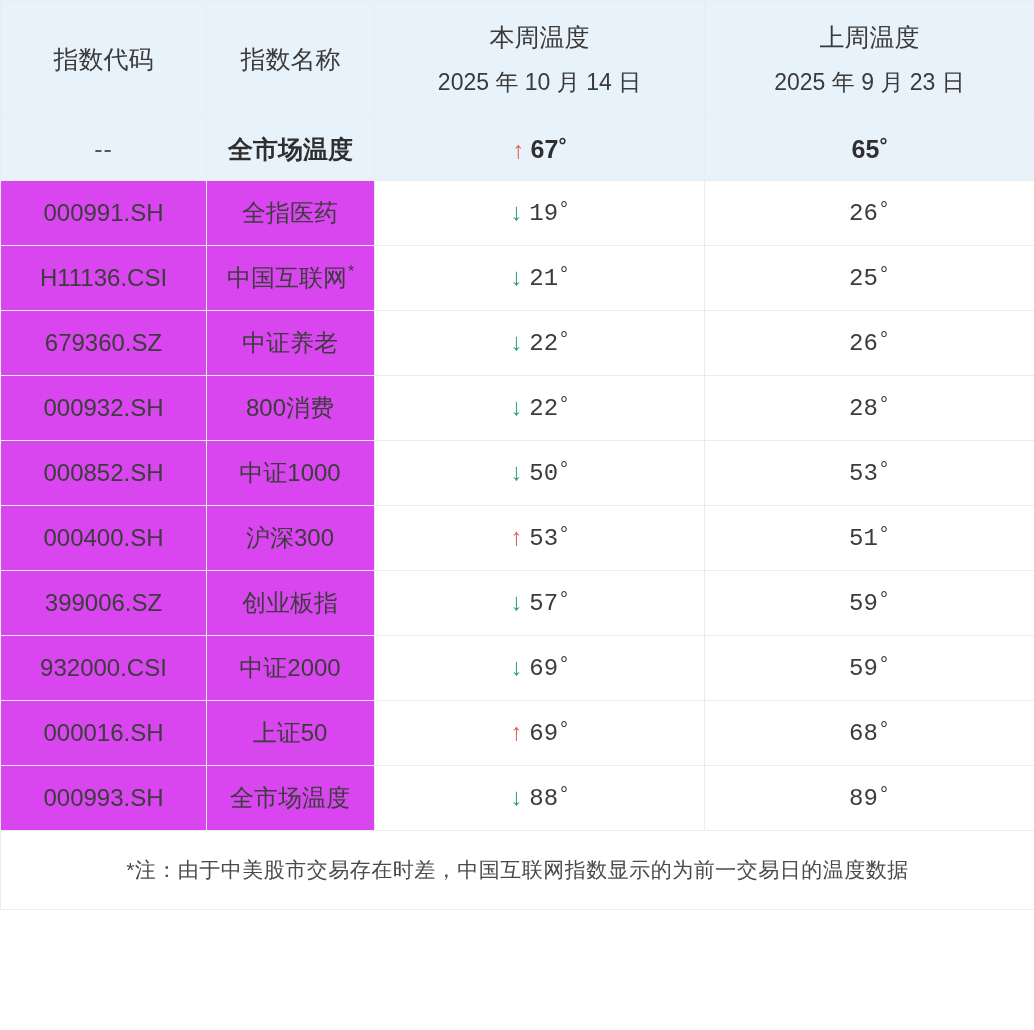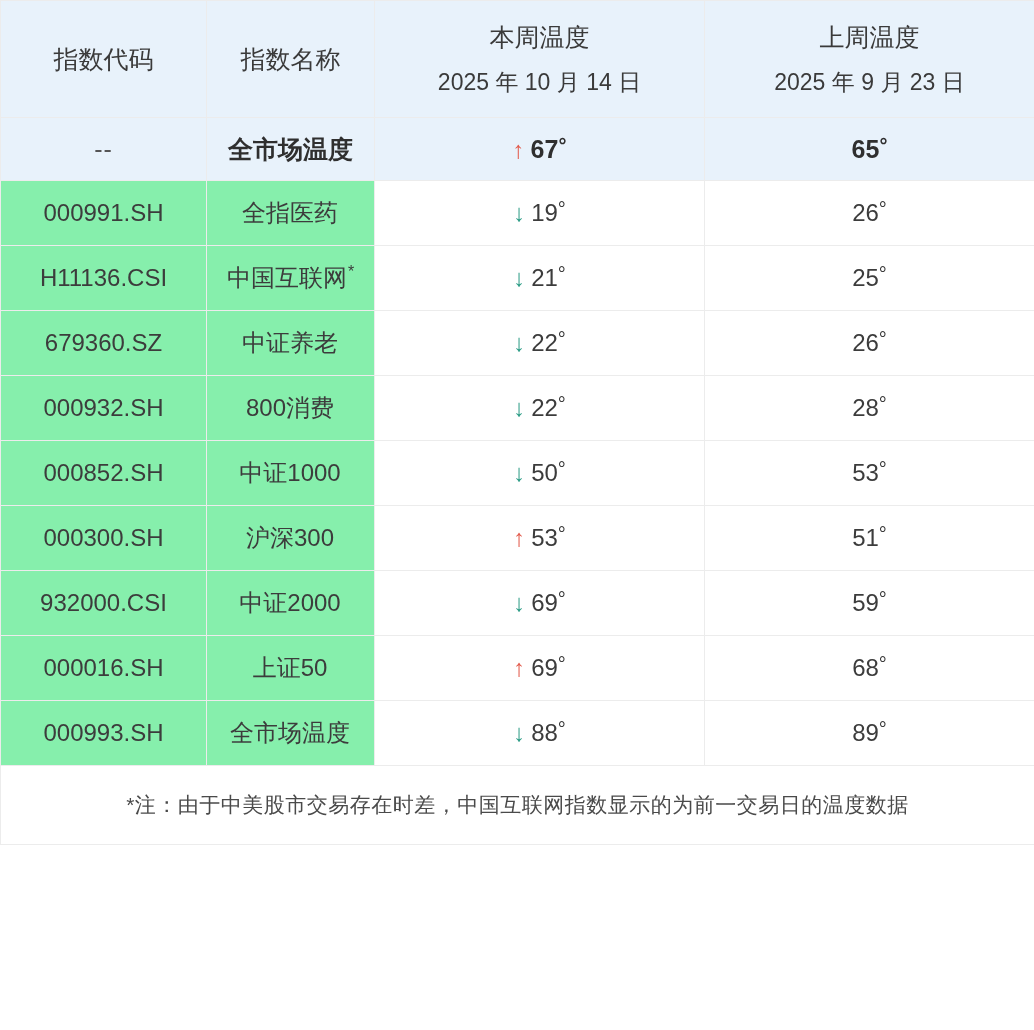--- a/index.html
+++ b/index.html
@@ -79,24 +79,25 @@
     letter-spacing: 1px;
   }
 
   tbody tr.data-row td {
     height: 64px;
     font-size: 24px;
     color: #3c3c3c;
   }
   tbody tr.data-row td.code,
   tbody tr.data-row td.name {
-    background: #86efac;
+    background: #d946ef;
   }
   tbody tr.data-row td.val {
     background: #ffffff;
+    font-family: Liberation Mono, monospace;
   }
   td.name .star {
     font-size: 16px;
     vertical-align: super;
     margin-left: 1px;
   }
   .arrow {
     font-size: 24px;
     margin-right: 6px;
     display: inline-block;
@@ -191,26 +192,32 @@
 
 
       <tr class="data-row">
         <td class="code">000852.SH</td>
         <td class="name"><span>中证1000</span><span class="star"></span></td>
         <td class="val"><span class="val-wrap"><span class="arrow down">↓</span><span>50</span><span class="deg">°</span></span></td>
         <td class="val"><span class="val-wrap"><span>53</span><span class="deg">°</span></span></td>
       </tr>
 
       <tr class="data-row">
-        <td class="code">000300.SH</td>
+        <td class="code">000400.SH</td>
         <td class="name"><span>沪深300</span><span class="star"></span></td>
         <td class="val"><span class="val-wrap"><span class="arrow up">↑</span><span>53</span><span class="deg">°</span></span></td>
         <td class="val"><span class="val-wrap"><span>51</span><span class="deg">°</span></span></td>
       </tr>
 
+      <tr class="data-row">
+        <td class="code">399006.SZ</td>
+        <td class="name"><span>创业板指</span><span class="star"></span></td>
+        <td class="val"><span class="val-wrap"><span class="arrow down">↓</span><span>57</span><span class="deg">°</span></span></td>
+        <td class="val"><span class="val-wrap"><span>59</span><span class="deg">°</span></span></td>
+      </tr>
 
       <tr class="data-row">
         <td class="code">932000.CSI</td>
         <td class="name"><span>中证2000</span><span class="star"></span></td>
         <td class="val"><span class="val-wrap"><span class="arrow down">↓</span><span>69</span><span class="deg">°</span></span></td>
         <td class="val"><span class="val-wrap"><span>59</span><span class="deg">°</span></span></td>
       </tr>
 
 
       <tr class="data-row">

